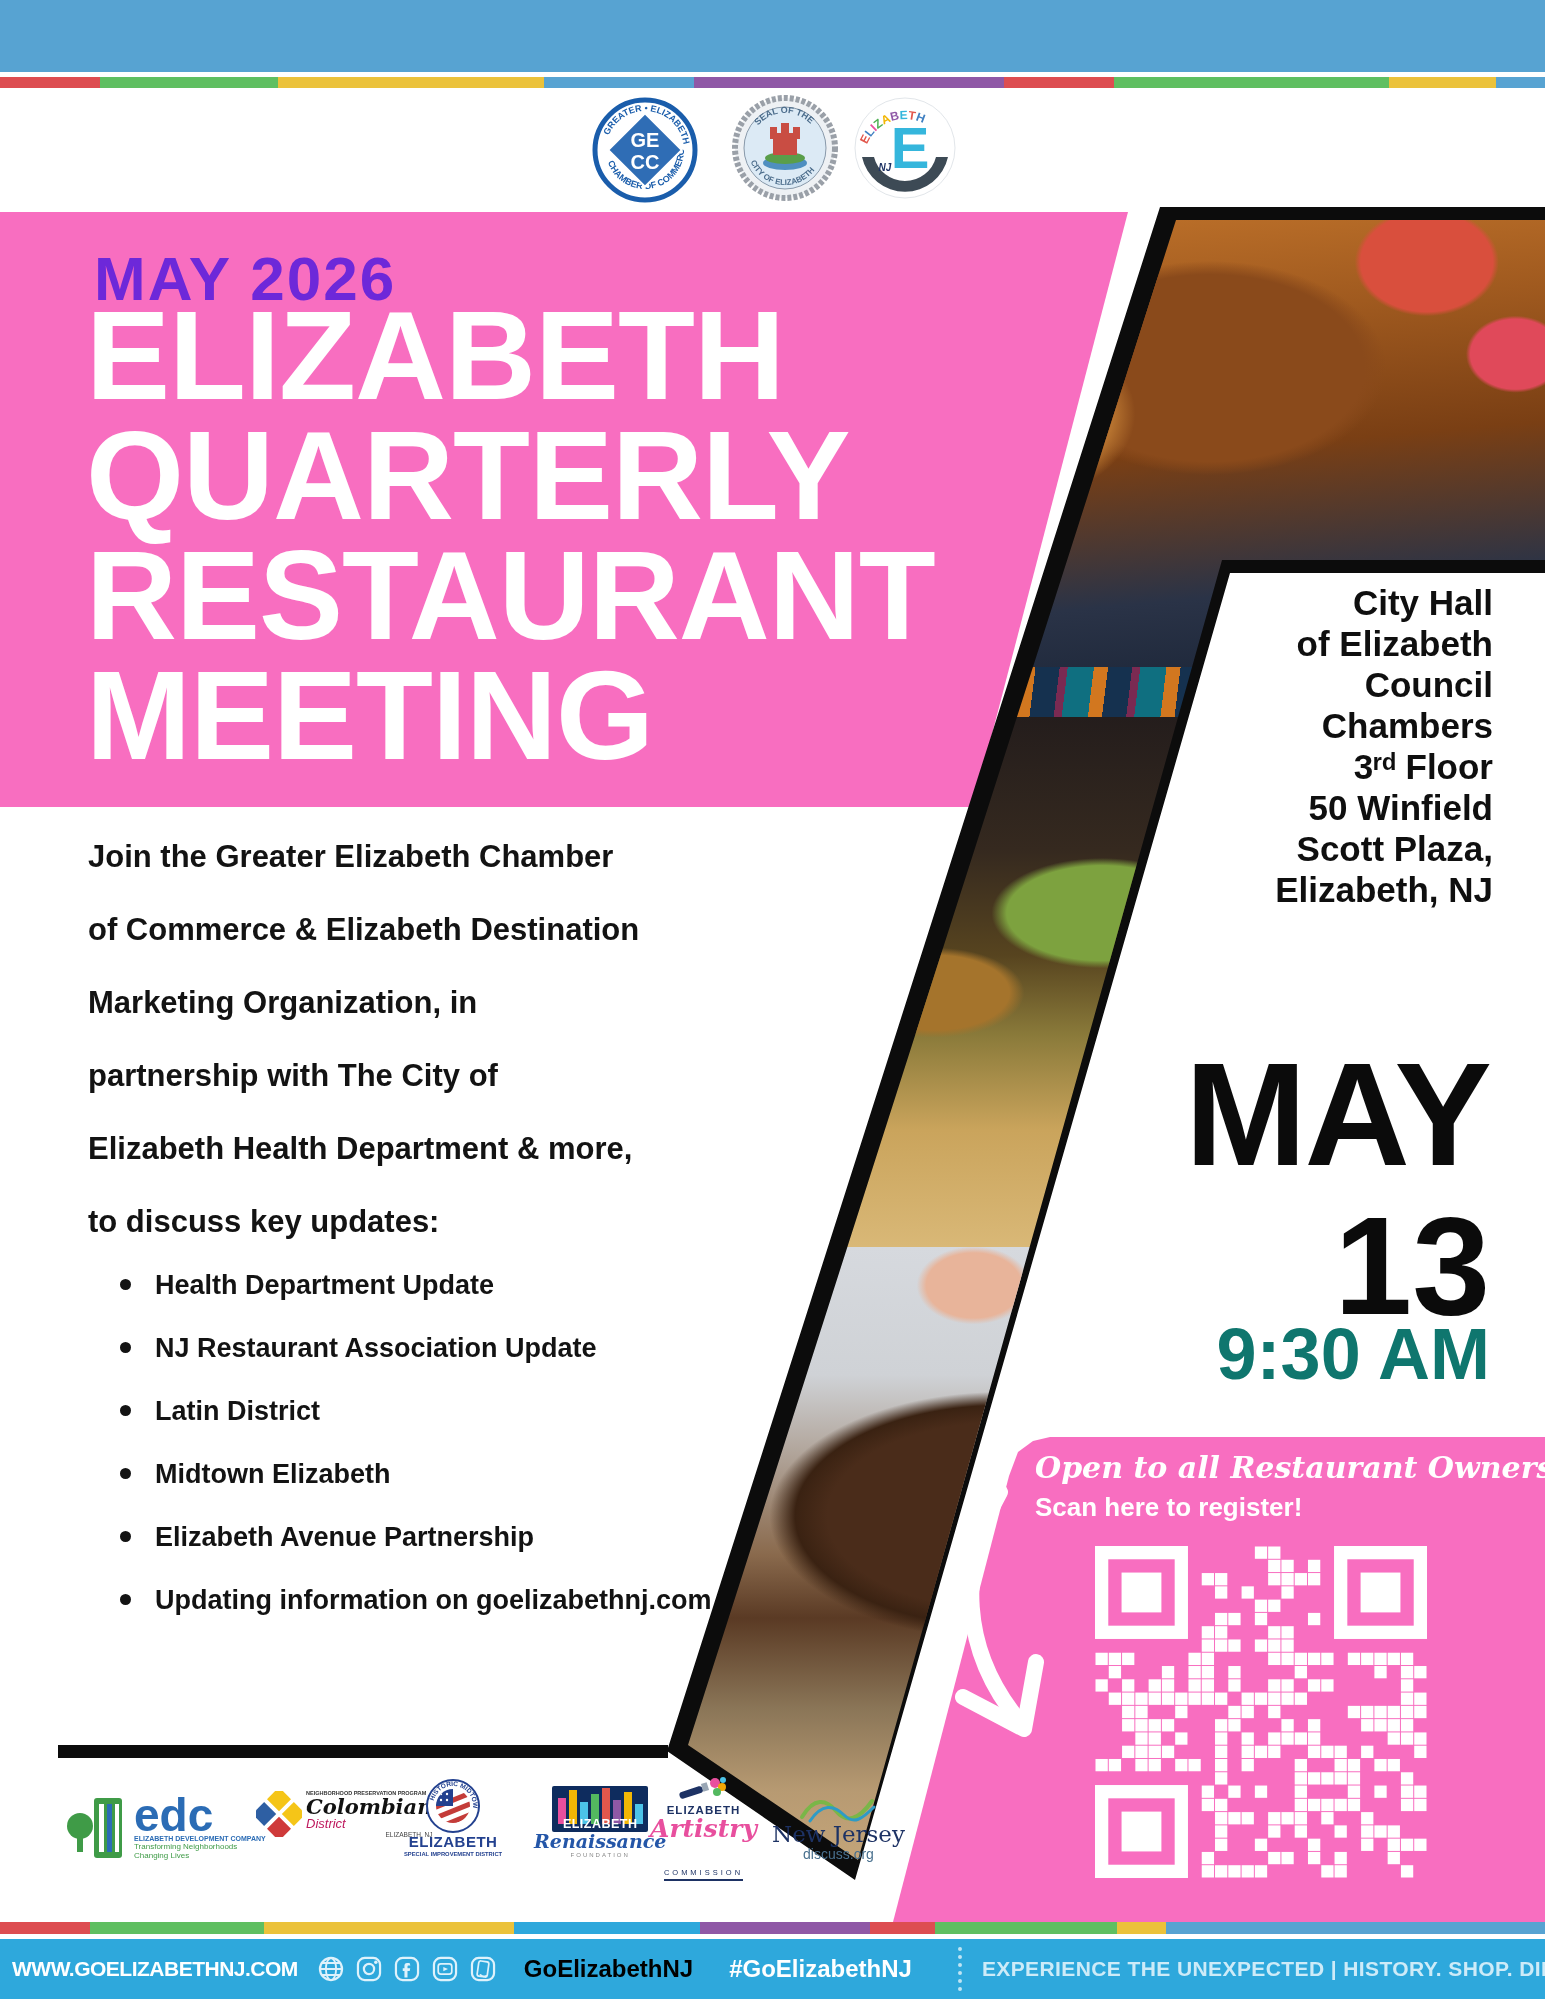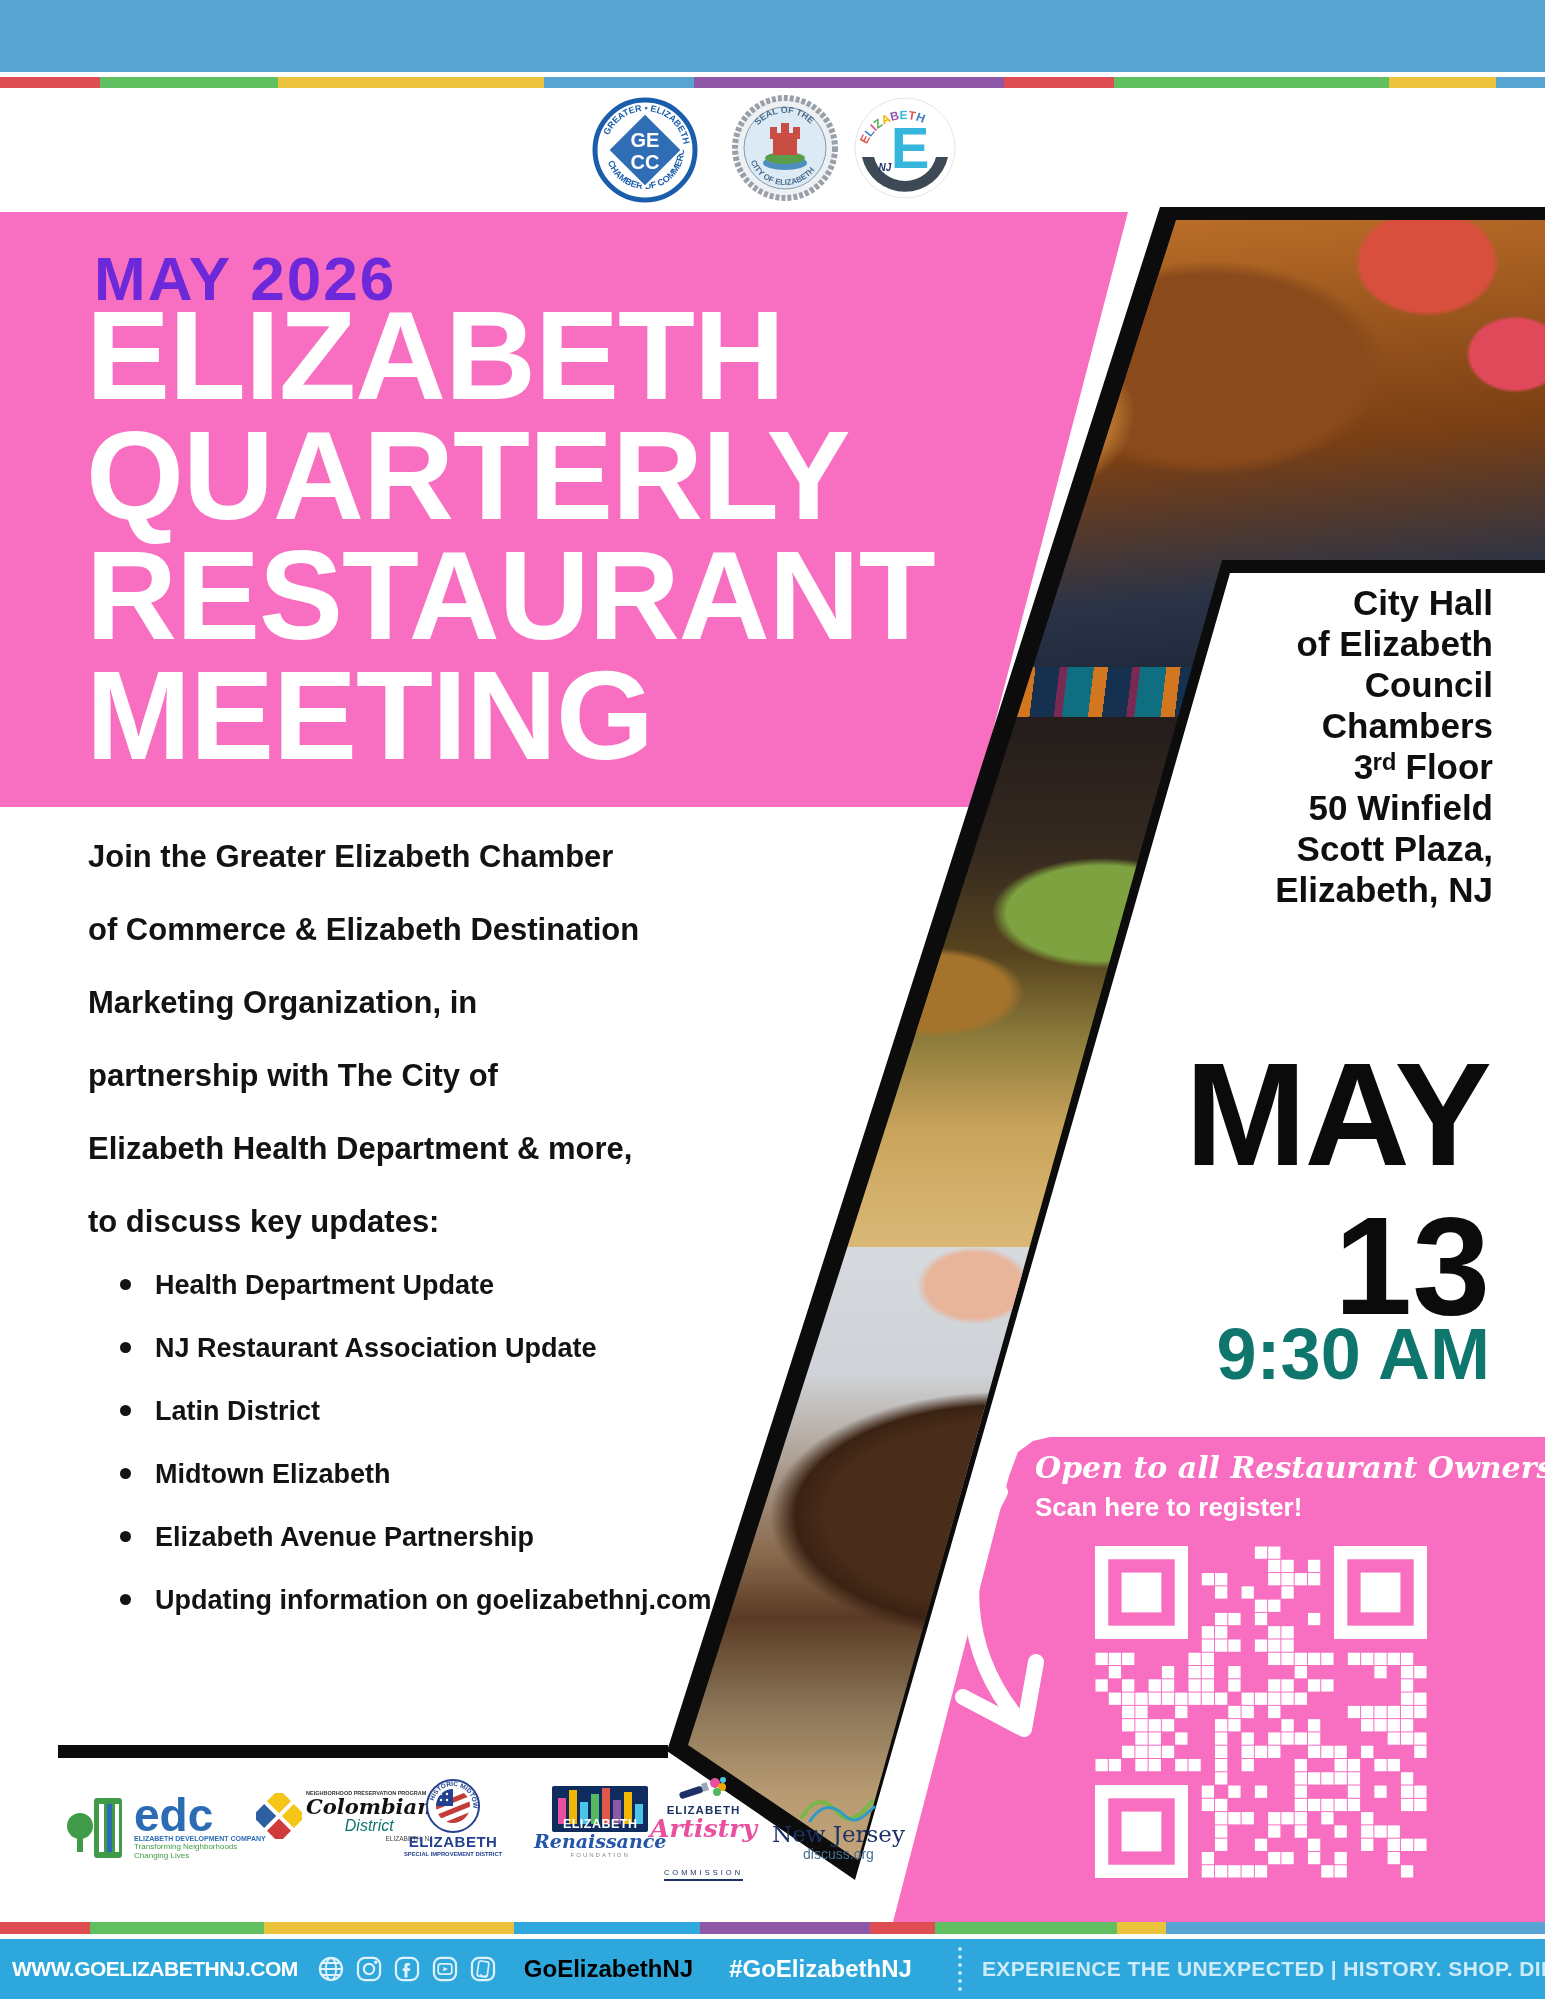--- a/index.html
+++ b/index.html
@@ -78,21 +78,21 @@
 
   
   .partner{z-index:3;display:flex;align-items:center;}
   .p-edc{left:66px;top:1792px;}
   .edc-word{font-size:46px;font-weight:bold;color:#2b6cb5;line-height:0.85;}
   .edc-small{font-size:7px;color:#2b6cb5;font-weight:bold;}
   .edc-green{font-size:8px;color:#3f9b47;}
   .p-col{left:256px;top:1790px;}
   .col-eyebrow{font-size:5.5px;color:#333;font-weight:bold;}
   .col-script{font-family:"DejaVu Serif",serif;font-style:italic;font-weight:bold;font-size:21px;color:#111;line-height:1;}
-  .col-district{font-size:16px;font-style:italic;color:#0f766e;text-align:center;line-height:1.1;}
+  .col-district{font-size:13px;font-style:italic;color:#be185d;text-align:left;line-height:1.1;}
   .col-place{font-size:6.5px;color:#444;text-align:right;}
   .p-mid{left:404px;top:1778px;flex-direction:column;}
   .mid-word{font-size:15px;font-weight:bold;color:#23418f;letter-spacing:.5px;line-height:1.1;}
   .mid-sub{font-size:5.8px;color:#23418f;font-weight:bold;}
   .p-ren{left:534px;top:1786px;flex-direction:column;}
   .ren-box{width:96px;height:46px;background:#0e2c5e;position:relative;overflow:hidden;border-radius:2px;}
   .ren-box i{position:absolute;bottom:8px;width:8px;}
   .ren-word{position:absolute;left:0;right:0;bottom:1px;text-align:center;color:#fff;font-size:12.5px;font-weight:bold;letter-spacing:.5px;}
   .ren-script{font-family:"DejaVu Serif",serif;font-style:italic;font-weight:bold;font-size:19px;color:#2456a8;line-height:1.05;}
   .ren-sub{font-size:6px;letter-spacing:2px;color:#888;}

